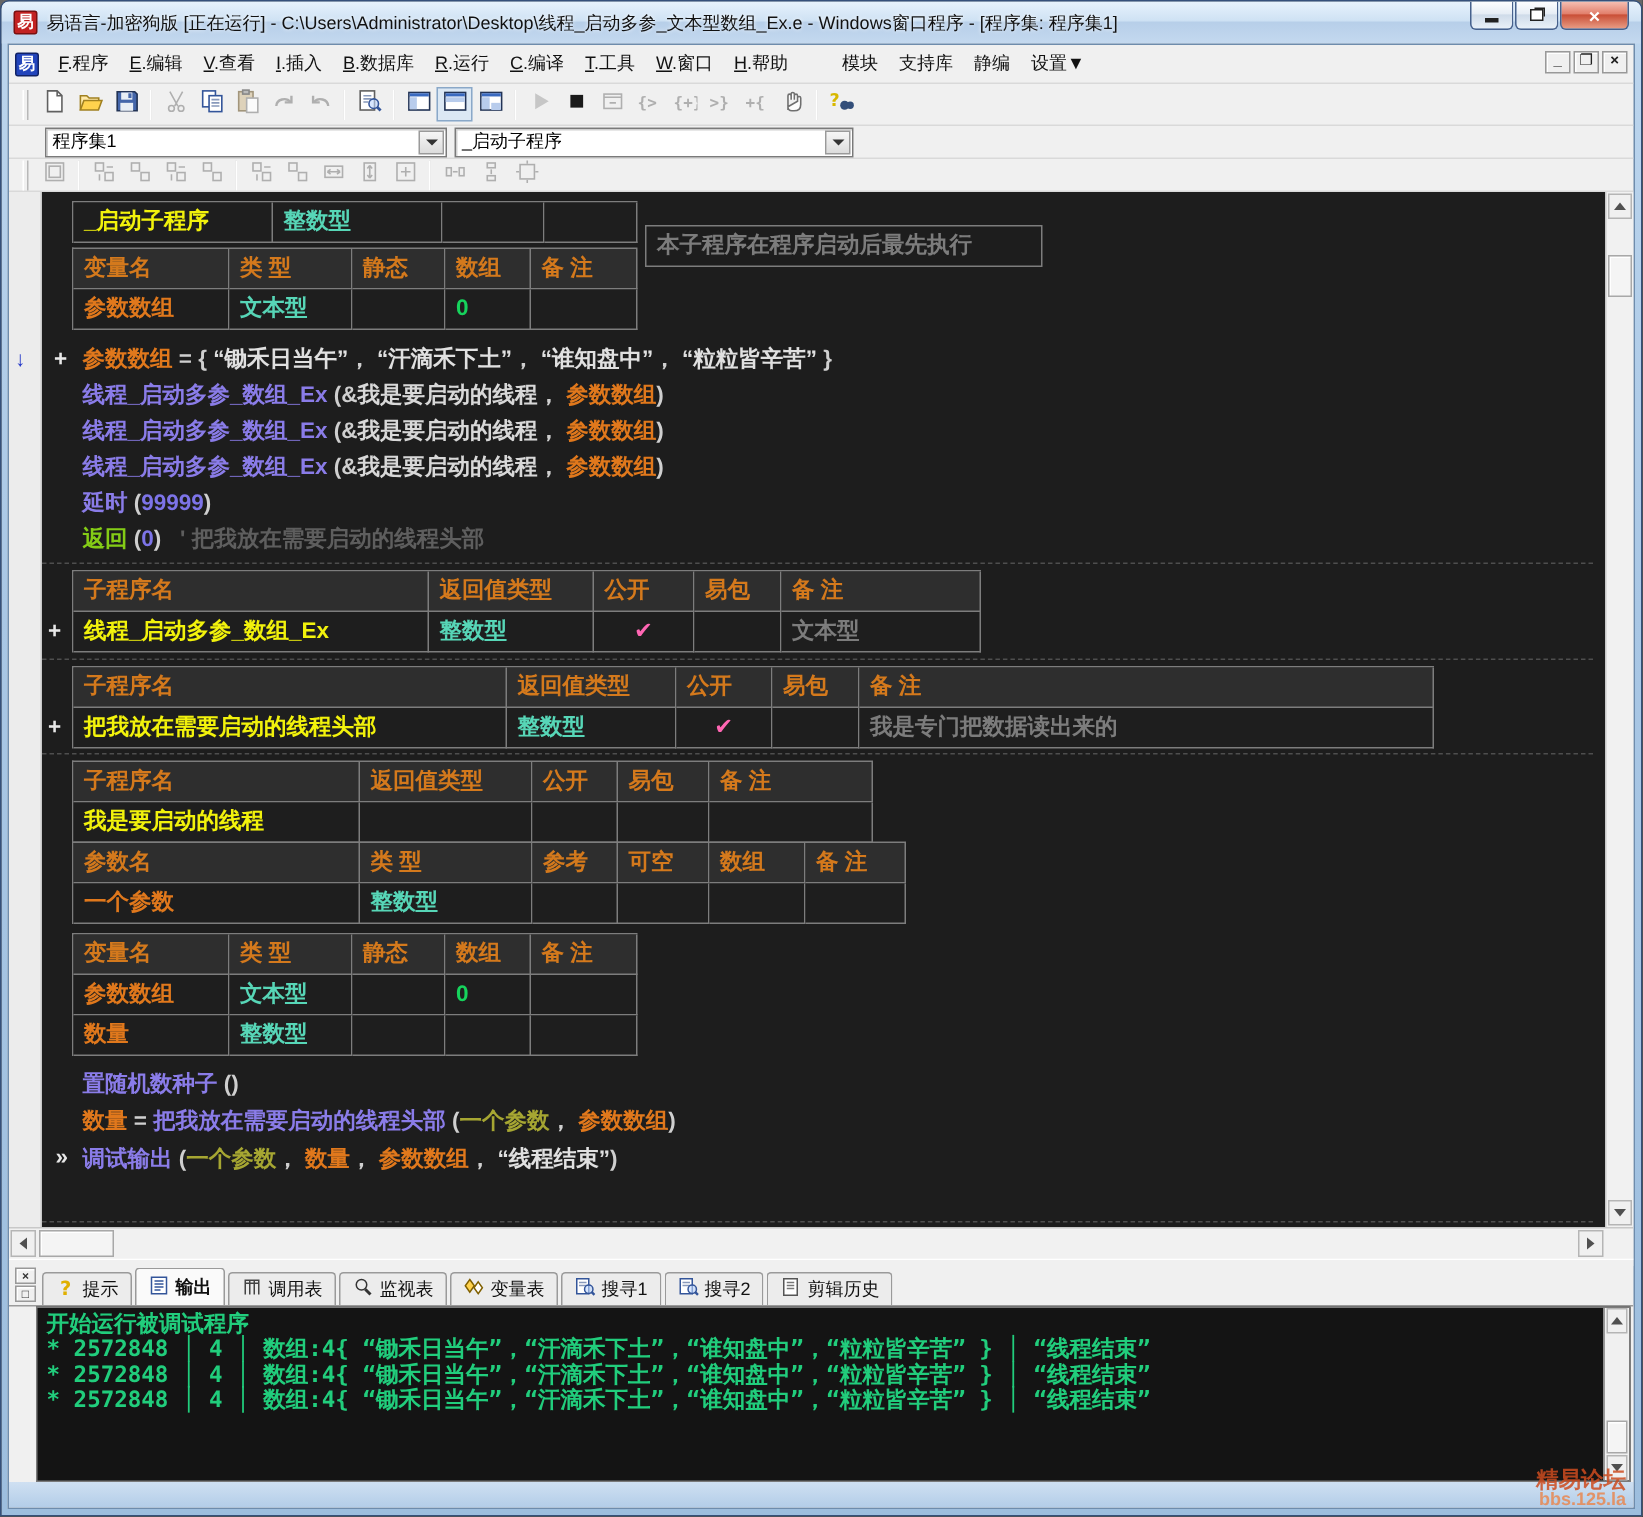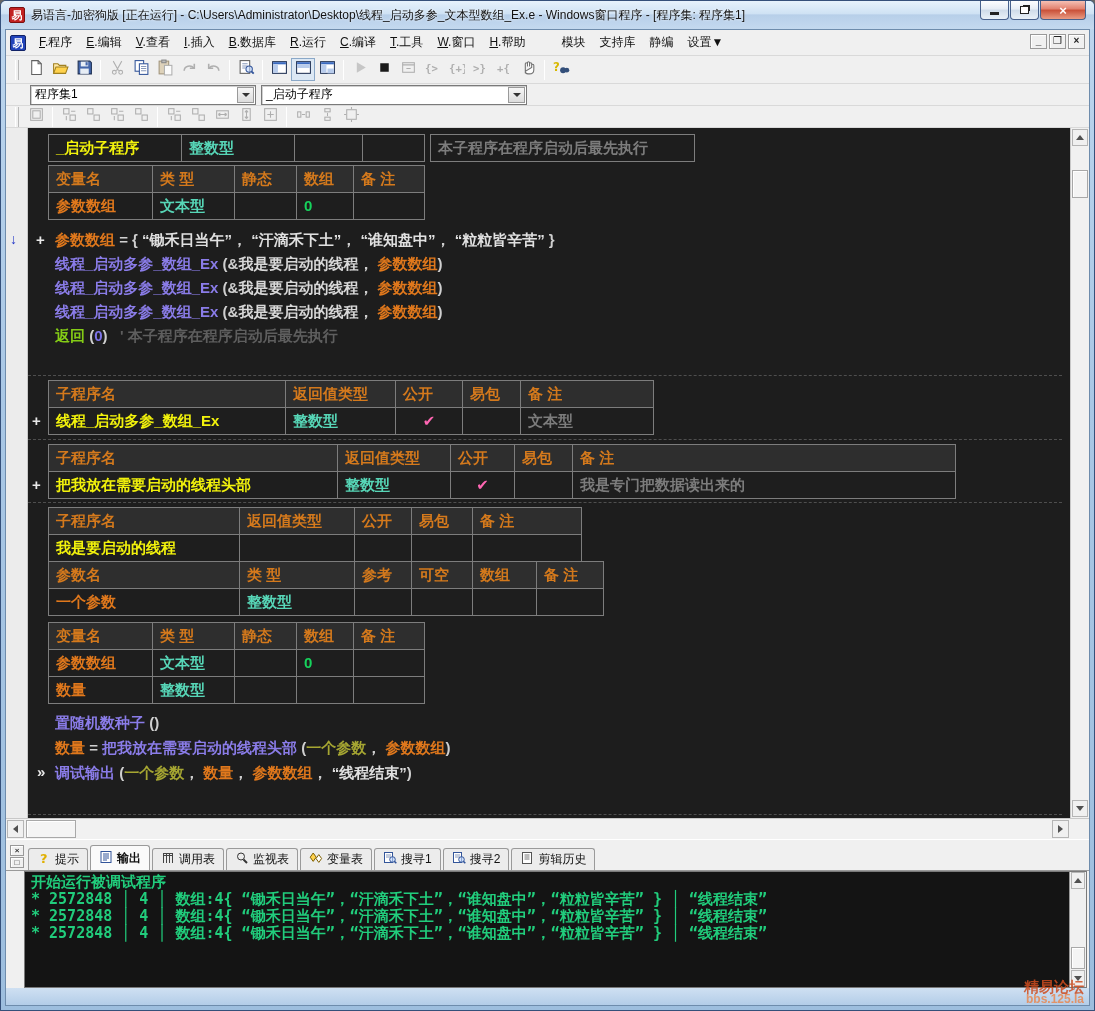--- a/index.html
+++ b/index.html
@@ -287,21 +287,21 @@
             <span><svg viewBox="0 0 16 16">
                 <text x="0" y="11" font-size="11" font-weight="bold" fill="#d8b800" font-family="DejaVu Sans,sans-serif">?</text>
                 <circle cx="9.5" cy="10.5" r="2.8" fill="#334f7a"></circle>
                 <circle cx="13" cy="10.5" r="2.3" fill="#334f7a"></circle>
               </svg></span>
           </div>
         </div>
     </div>
 
     <div class="combos">
-      <div class="combo" style="width:226px;">
+      <div class="combo" style="width:268px;">
         <div class="val">程序集1</div>
         <div class="drop">
             <div class="arrow-down"></div>
           </div>
       </div>
       <div class="combo" style="width:266px;">
         <div class="val">_启动子程序</div>
         <div class="drop">
             <div class="arrow-down"></div>
           </div>
@@ -407,21 +407,21 @@
       <div class="editor-dark" id="editor-surface">
           <div class="blk" style="top: 6px; left: 20px;">
             <div class="etable">
               <div class="erow">
                 <div class="ecell k-sub" style="width: 133px;">_启动子程序</div>
                 <div class="ecell k-type" style="width: 113px;">整数型</div>
                 <div class="ecell" style="width: 68px;"></div>
                 <div class="ecell" style="width: 62px;"></div>
               </div>
             </div>
-            <div class="aside-box k-gray" style="left: 382px; top: 0px; width: 265px;">本子程序在程序启动后最先执行</div>
+            <div class="aside-box k-gray" style="left: 382px; top: 16px; width: 265px;">本子程序在程序启动后最先执行</div>
           </div>
           <div class="blk" style="top: 37px; left: 20px;">
             <div class="etable">
               <div class="erow hdr">
                 <div class="ecell k-hdr" style="width: 104px;">变量名</div>
                 <div class="ecell k-hdr" style="width: 82px;">类 型</div>
                 <div class="ecell k-hdr" style="width: 62px;">静态</div>
                 <div class="ecell k-hdr" style="width: 57px;">数组</div>
                 <div class="ecell k-hdr" style="width: 71px;">备 注</div>
               </div>
@@ -432,21 +432,22 @@
                 <div class="ecell k-green" style="width: 57px;">0</div>
                 <div class="ecell" style="width: 71px;"></div>
               </div>
             </div>
           </div>
           <div class="blk" style="top: 100px; left: 0px;">
             <div class="code-line" style="height: 24px; line-height: 24px;"><span class="k-var">参数数组</span><span class="k-op"> = { </span><span class="k-str">“锄禾日当午”</span><span class="k-op">， </span><span class="k-str">“汗滴禾下土”</span><span class="k-op">， </span><span class="k-str">“谁知盘中”</span><span class="k-op">， </span><span class="k-str">“粒粒皆辛苦”</span><span class="k-op"> }</span><span class="line-marker" style="left: 8px; top: 5px;">+</span></div>
             <div class="code-line" style="height: 24px; line-height: 24px;"><span class="k-func">线程_启动多参_数组_Ex</span><span class="k-op"> (&amp;</span><span class="k-plain">我是要启动的线程</span><span class="k-op">， </span><span class="k-var">参数数组</span><span class="k-op">)</span></div>
             <div class="code-line" style="height: 24px; line-height: 24px;"><span class="k-func">线程_启动多参_数组_Ex</span><span class="k-op"> (&amp;</span><span class="k-plain">我是要启动的线程</span><span class="k-op">， </span><span class="k-var">参数数组</span><span class="k-op">)</span></div>
             <div class="code-line" style="height: 24px; line-height: 24px;"><span class="k-func">线程_启动多参_数组_Ex</span><span class="k-op"> (&amp;</span><span class="k-plain">我是要启动的线程</span><span class="k-op">， </span><span class="k-var">参数数组</span><span class="k-op">)</span></div>
-            <div class="code-line" style="height: 24px; line-height: 24px;"><span class="k-kw">返回</span><span class="k-op"> (</span><span class="k-num">0</span><span class="k-op">)</span><span class="k-cmt">   ' 本子程序在程序启动后最先执行</span></div>
+            <div class="code-line" style="height: 24px; line-height: 24px;"><span class="k-func">延时</span><span class="k-op"> (</span><span class="k-num">99999</span><span class="k-op">)</span></div>
+            <div class="code-line" style="height: 24px; line-height: 24px;"><span class="k-kw">返回</span><span class="k-op"> (</span><span class="k-num">0</span><span class="k-op">)</span><span class="k-cmt">   ' 把我放在需要启动的线程头部</span></div>
           </div>
           <div class="esep" style="top: 247px;"></div>
           <div class="blk" style="top: 252px; left: 20px;">
             <span class="row-marker" style="left: -16px; top: 34px;">+</span>
             <div class="etable">
               <div class="erow hdr">
                 <div class="ecell k-hdr" style="width: 237px;">子程序名</div>
                 <div class="ecell k-hdr" style="width: 110px;">返回值类型</div>
                 <div class="ecell k-hdr" style="width: 67px;">公开</div>
                 <div class="ecell k-hdr" style="width: 58px;">易包</div>

